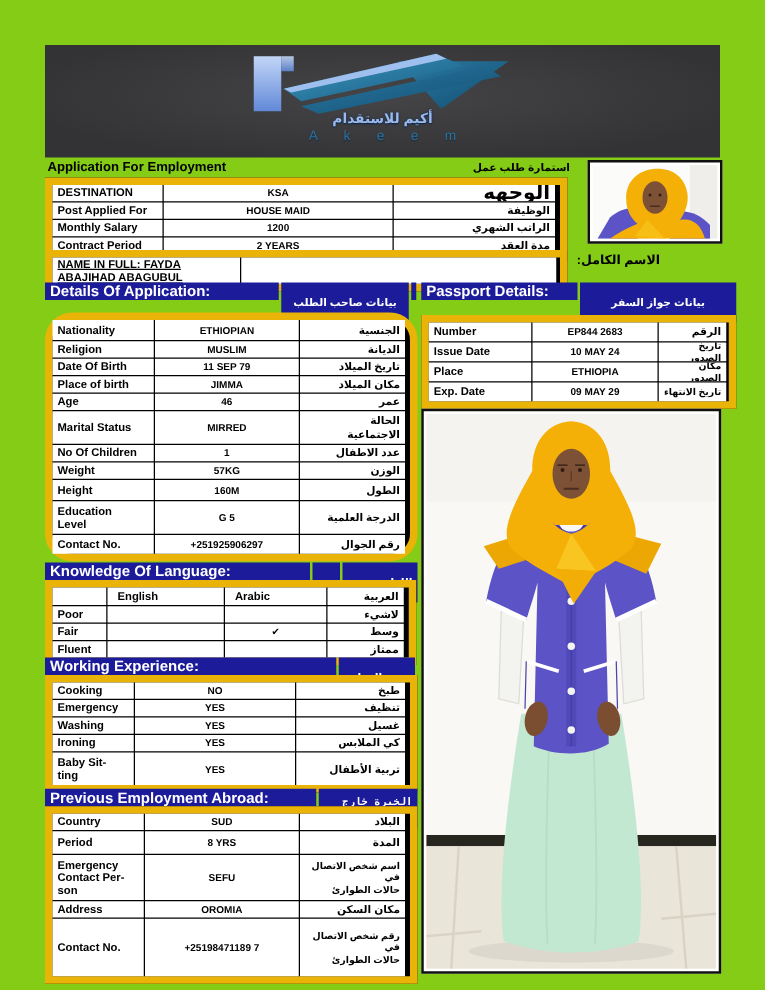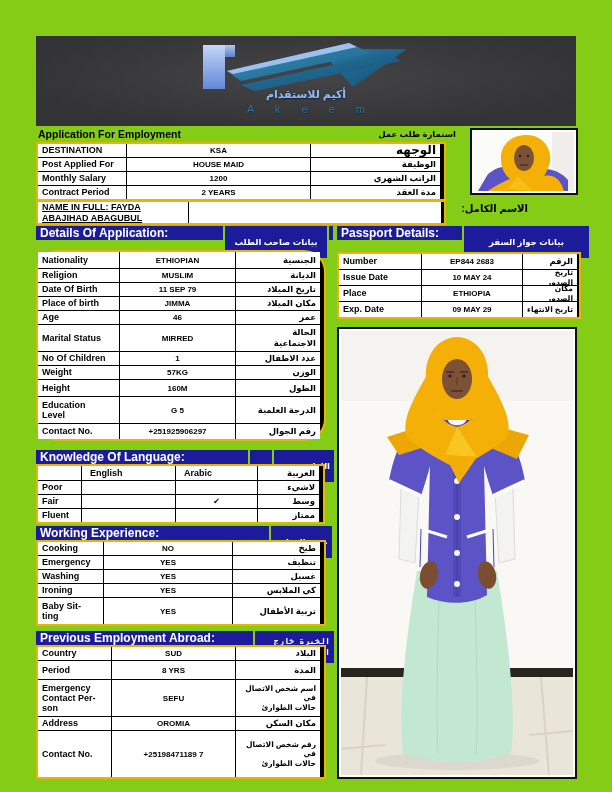--- a/index.html
+++ b/index.html
@@ -11,27 +11,27 @@
   .logo-mark{position:absolute;left:50%;top:5px;transform:translateX(-50%);}
   .logo-ar{position:absolute;left:0;right:0;top:52px;text-align:center;font-size:11px;font-weight:bold;
            color:#9db9ea;letter-spacing:1px;text-shadow:0 0 2px #14335e,0 1px 1px #0c2340;direction:rtl;}
   .logo-latin{position:absolute;left:0;right:0;top:67px;text-align:center;font-size:11px;
            color:#2e6f9c;letter-spacing:9px;text-indent:9px;text-shadow:0 1px 1px #0e2a3d;}
   
   .app-title{position:absolute;left:38px;top:128px;font-size:10.5px;font-weight:bold;}
   .app-title-ar{position:absolute;left:340px;top:129px;width:116px;direction:rtl;font-size:8.5px;font-weight:bold;}
   .name-ar-label{position:absolute;left:448px;top:203px;width:80px;direction:rtl;font-size:10px;font-weight:bold;}
   
-  .tbl{position:absolute;background:#000;border:2px solid #eab308;display:grid;gap:1px;}
+  .tbl{position:absolute;background:#000;border:6px solid #eab308;display:grid;gap:1px;}
   .tbl>div{background:#fff;display:flex;align-items:center;overflow:hidden;}
   .c-label{font-weight:bold;font-size:9px;padding-left:4px;white-space:pre-line;line-height:1.12;}
   .c-value{font-weight:bold;font-size:8px;justify-content:center;text-align:center;}
   .c-ar{direction:rtl;justify-content:flex-start;padding:0 4px;font-size:8.5px;font-weight:bold;
         white-space:pre-line;line-height:1.25;text-align:right;}
-  .c-ar-big{font-size:12px;}
+  .c-ar-big{font-size:16px;}
   .c-ar-sm{font-size:7.5px;}
   .c-head{font-weight:bold;font-size:9px;padding-left:8px;}
   
   .bar{position:absolute;display:flex;gap:2px;height:14px;}
   .bar>div{background:#1c1b9a;color:#fff;display:flex;align-items:center;font-weight:bold;}
   .bar .en{font-size:12px;padding-left:4px;}
   .bar .ar{direction:rtl;font-size:8.5px;padding:16px 4px;}
   .ar-center{justify-content:center;}
   .ar-right{justify-content:flex-start;}
   

